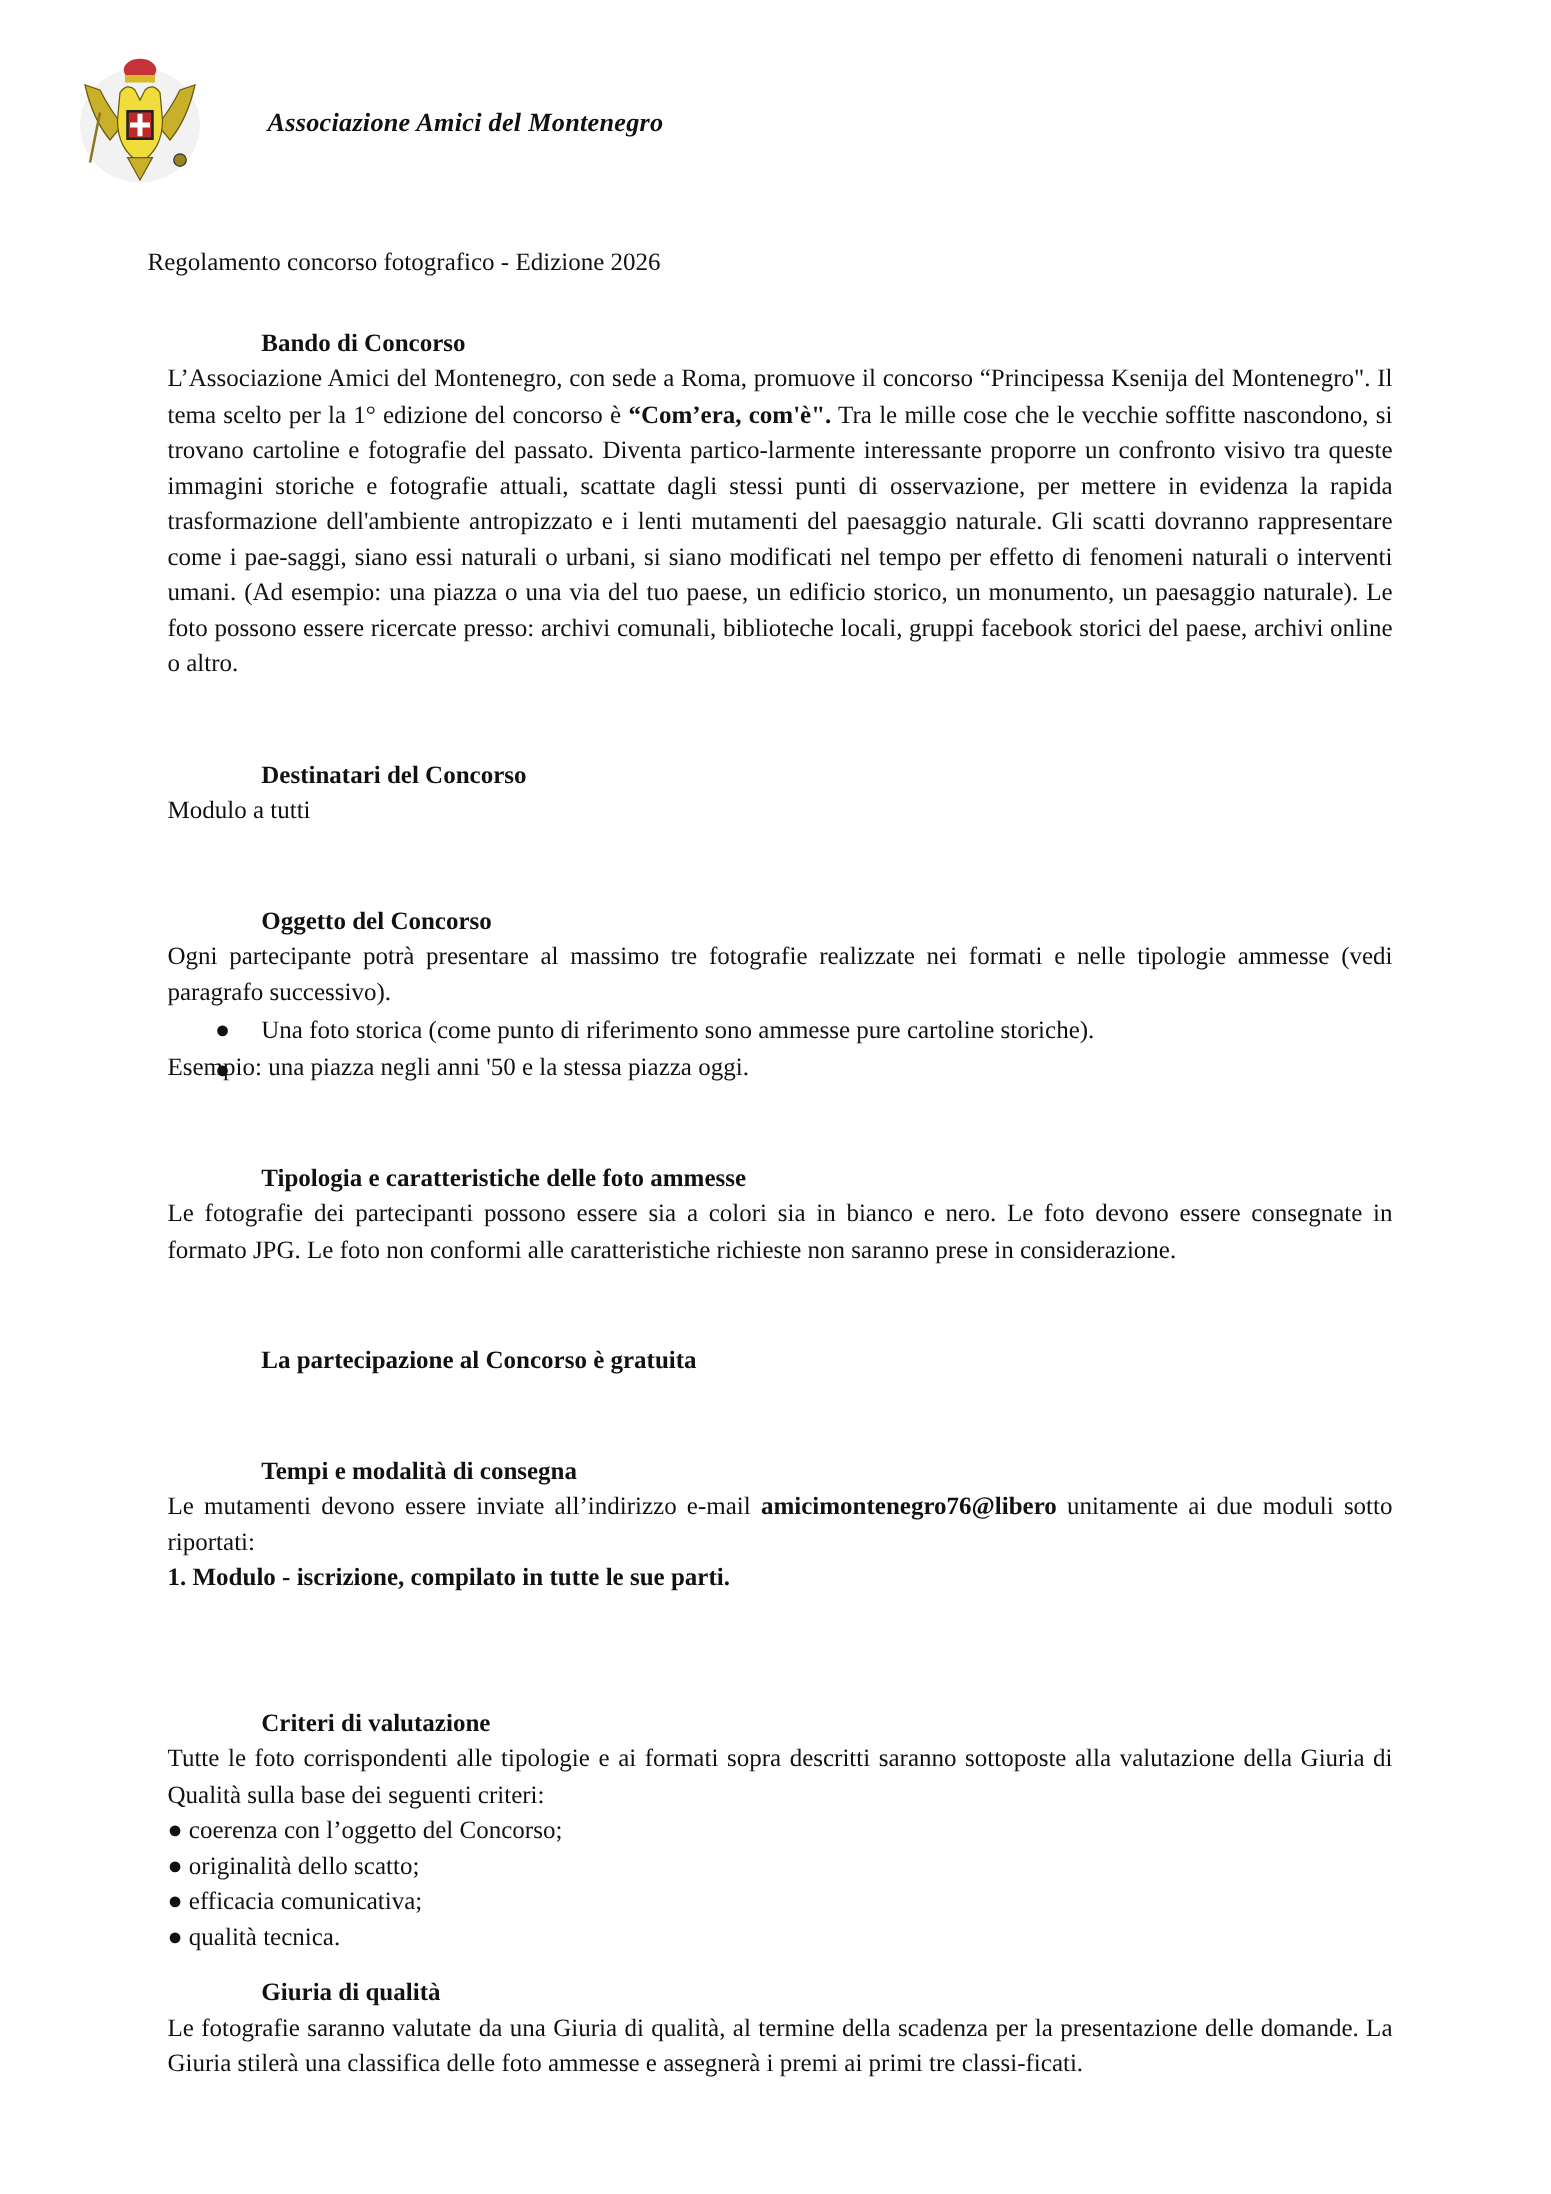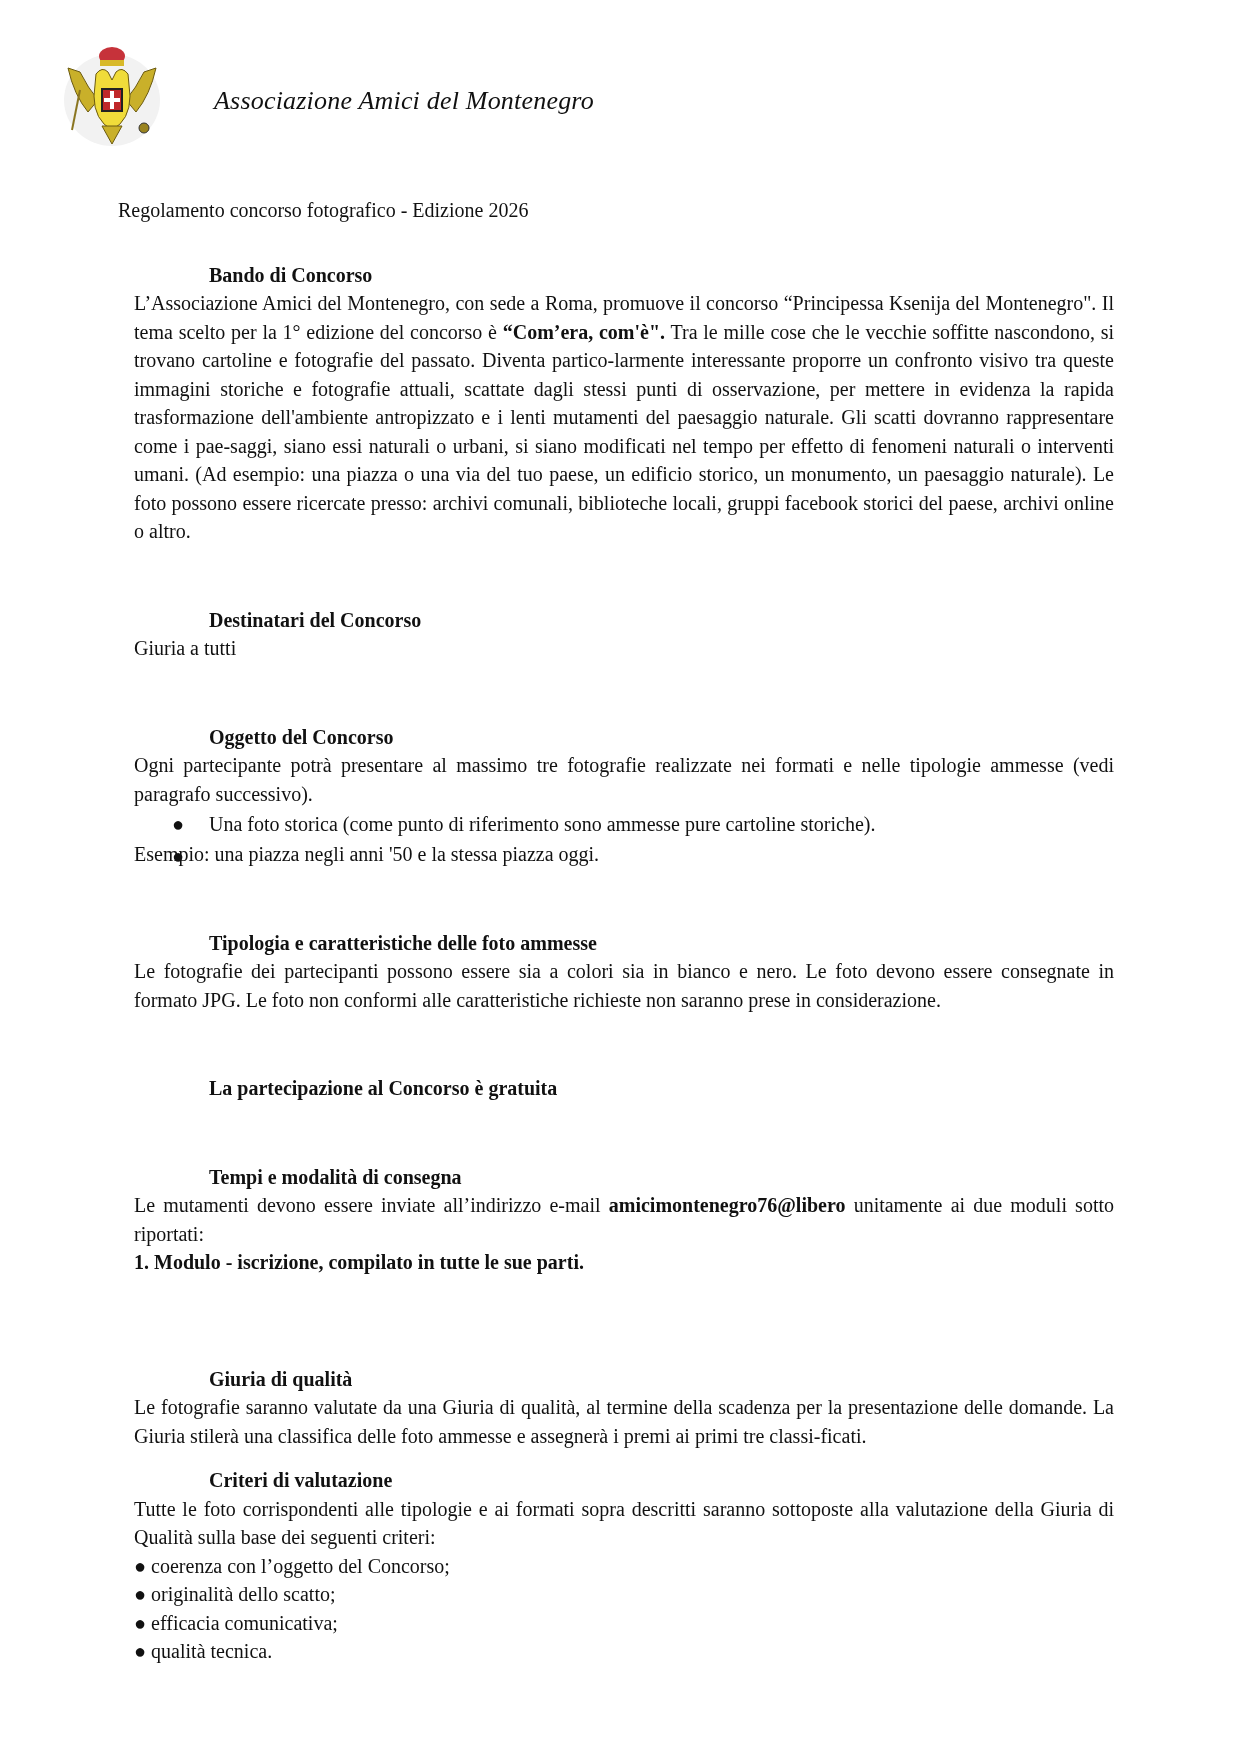--- a/index.html
+++ b/index.html
@@ -1,19 +1,19 @@
 <!DOCTYPE html>
 <html><head>
 <meta charset="utf-8">
 <style>
   html, body { margin: 0; padding: 0; background: #ffffff; }
   body { width: 1241px; height: 1755px; position: relative; overflow: hidden;
          font-family: "Liberation Serif", "DejaVu Serif", serif; color: #111; }
   .logo { position: absolute; left: 58px; top: 40px; width: 108px; height: 112px; }
-  .org-name { position: absolute; left: 214px; top: 86px; font-size: 26px; font-weight: normal; font-style: italic; letter-spacing: 0.2px; }
+  .org-name { position: absolute; left: 214px; top: 86px; font-size: 21px; font-weight: bold; font-style: italic; letter-spacing: 0.2px; }
   .content { position: absolute; left: 118px; top: 196px; width: 1012px; font-size: 20px; line-height: 28.5px; }
   .doc-title { margin: 0 0 36px 0; }
   .section { margin: 16px; }
   .heading { font-weight: bold; padding-left: 75px; margin: 0; }
   .para { text-align: justify; margin: 0; }
   .gap { height: 28px; }
   ul.bullets { list-style: none; margin: 0; padding: 0; }
   ul.bullets li { position: relative; padding-left: 75px; line-height: 32px; }
   ul.bullets li .dot { position: absolute; left: 38px; top: 0; }
   ul.criteria { list-style: none; margin: 0; padding: 0; }
@@ -53,21 +53,21 @@
   <p class="doc-title">Regolamento concorso fotografico - Edizione 2026</p>
 
   <div class="section">
     <p class="heading">Bando di  Concorso</p>
     <p class="para"><span>L’Associazione Amici del Montenegro, con sede a Roma, promuove il concorso “Principessa Ksenija del Montenegro". Il tema scelto per la 1° edizione del concorso è </span><b>“Com’era, com'è".</b><span> Tra le mille cose che le vecchie soffitte nascondono, si trovano cartoline e fotografie del passato. Diventa partico-larmente interessante proporre un confronto visivo tra queste immagini storiche e fotografie attuali, scattate dagli stessi punti di osservazione, per mettere in evidenza la rapida trasformazione dell'ambiente antropizzato e i lenti mutamenti del paesaggio naturale. Gli scatti dovranno rappresentare come i pae-saggi, siano essi naturali o urbani, si siano modificati nel tempo per effetto di fenomeni naturali o interventi umani. (Ad esempio: una piazza o una via del tuo paese, un edificio storico, un monumento, un paesaggio naturale). Le foto possono essere ricercate presso: archivi comunali, biblioteche locali, gruppi facebook storici del paese, archivi online o altro.</span></p>
   </div>
   <div class="gap"></div>
 
   <div class="section">
     <p class="heading">Destinatari del Concorso</p>
-    <p class="para">Giuria a tutti</p>
+    <p class="para">Modulo a tutti</p>
   </div>
   <div class="gap"></div>
 
   <div class="section">
     <p class="heading">Oggetto del Concorso</p>
     <p class="para">Ogni partecipante potrà presentare al massimo tre fotografie realizzate nei formati e nelle tipologie ammesse (vedi paragrafo successivo).</p>
     <ul class="bullets">
       <li><span class="dot">●</span><span>Una foto storica (come punto di riferimento sono ammesse pure cartoline storiche).</span></li>
       <li><span class="dot">●</span></li>
     </ul>
@@ -88,27 +88,27 @@
 
   <div class="section">
     <p class="heading">Tempi e modalità di consegna</p>
     <p class="para"><span>Le mutamenti devono essere inviate all’indirizzo e-mail </span><b>amicimontenegro76@libero</b><span> unitamente ai due moduli sotto riportati:</span></p>
     <p class="para"><b>1. Modulo  -  iscrizione, compilato in tutte le sue parti.</b></p>
     <div class="gap"></div>
   </div>
   <div class="gap"></div>
 
   <div class="section">
-    <p class="heading">Giuria di qualità</p>
-    <p class="para">Le fotografie saranno valutate da una Giuria di qualità, al termine della scadenza per la presentazione delle domande. La Giuria stilerà una classifica delle foto ammesse e assegnerà i premi ai primi tre classi-ficati.</p>
-  </div>
-
-  <div class="section">
     <p class="heading">Criteri di valutazione</p>
     <p class="para">Tutte le foto corrispondenti alle tipologie e ai formati sopra descritti saranno sottoposte alla valutazione della Giuria di Qualità sulla base dei seguenti criteri:</p>
     <ul class="criteria">
       <li><span>● </span><span>coerenza con l’oggetto del Concorso;</span></li>
       <li><span>● </span><span>originalità dello scatto;</span></li>
       <li><span>● </span><span>efficacia comunicativa;</span></li>
       <li><span>● </span><span>qualità tecnica.</span></li>
     </ul>
   </div>
+
+  <div class="section">
+    <p class="heading">Giuria di qualità</p>
+    <p class="para">Le fotografie saranno valutate da una Giuria di qualità, al termine della scadenza per la presentazione delle domande. La Giuria stilerà una classifica delle foto ammesse e assegnerà i premi ai primi tre classi-ficati.</p>
+  </div>
 </div>
 
 </body></html>

